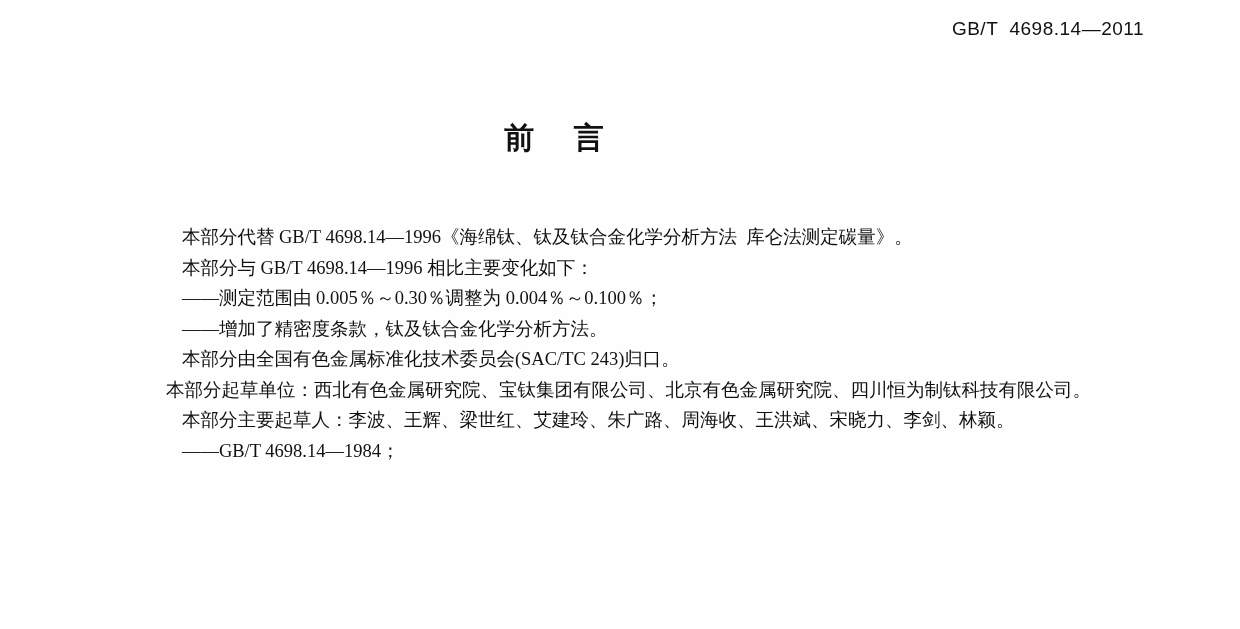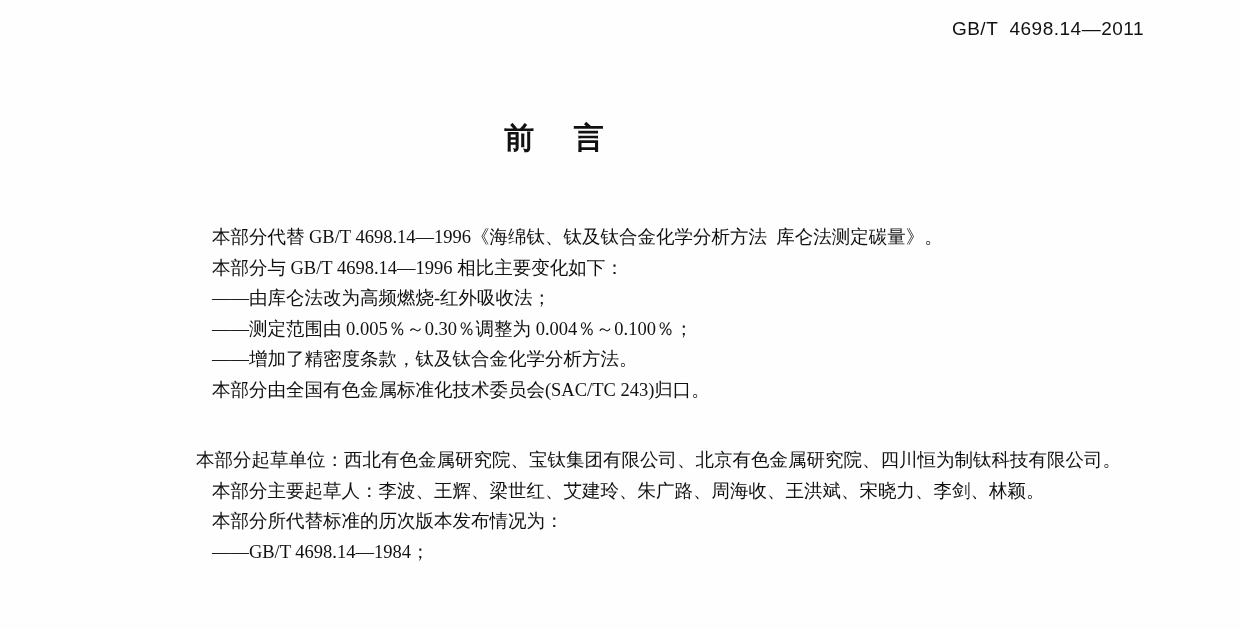--- a/index.html
+++ b/index.html
@@ -39,51 +39,48 @@
     text-align: center;
     font-size: 30px;
     font-weight: bold;
     letter-spacing: 16px;
     color: #111;
     font-family: "Liberation Serif", "DejaVu Serif", serif;
   }
   .body-block {
     position: absolute;
     top: 222px;
-    left: 198px;
+    left: 168px;
     width: 930px;
   }
   .para {
     font-size: 18.5px;
     line-height: 30.5px;
     color: #111;
     margin: 0 0 0 0;
     text-align: justify;
     white-space: pre-wrap;
   }
   .wrap-out {
     margin-left: -16px;
-    margin-top: 40px;
   }
 </style>
 </head>
 <body>
 
 <div class="page">
 
   <div class="header">GB/T  4698.14—2011</div>
 
   <div class="title">前    言</div>
 
   <div class="body-block">
     <p class="para">   本部分代替 GB/T 4698.14—1996《海绵钛、钛及钛合金化学分析方法  库仑法测定碳量》。</p>
     <p class="para">   本部分与 GB/T 4698.14—1996 相比主要变化如下：</p>
-    <p class="para">   ——由库仑法改为高频燃烧-红外吸收法；</p>
     <p class="para">   ——测定范围由 0.005％～0.30％调整为 0.004％～0.100％；</p>
     <p class="para">   ——增加了精密度条款，钛及钛合金化学分析方法。</p>
     <p class="para">   本部分由全国有色金属标准化技术委员会(SAC/TC 243)归口。</p>
     <p class="para wrap-out">   本部分起草单位：西北有色金属研究院、宝钛集团有限公司、北京有色金属研究院、四川恒为制钛科技有限公司。</p>
     <p class="para">   本部分主要起草人：李波、王辉、梁世红、艾建玲、朱广路、周海收、王洪斌、宋晓力、李剑、林颖。</p>
-    <p class="para">   本部分所代替标准的历次版本发布情况为：</p>
     <p class="para">   ——GB/T 4698.14—1984；</p>
   </div>
 
 </div>
 
 </body></html>

